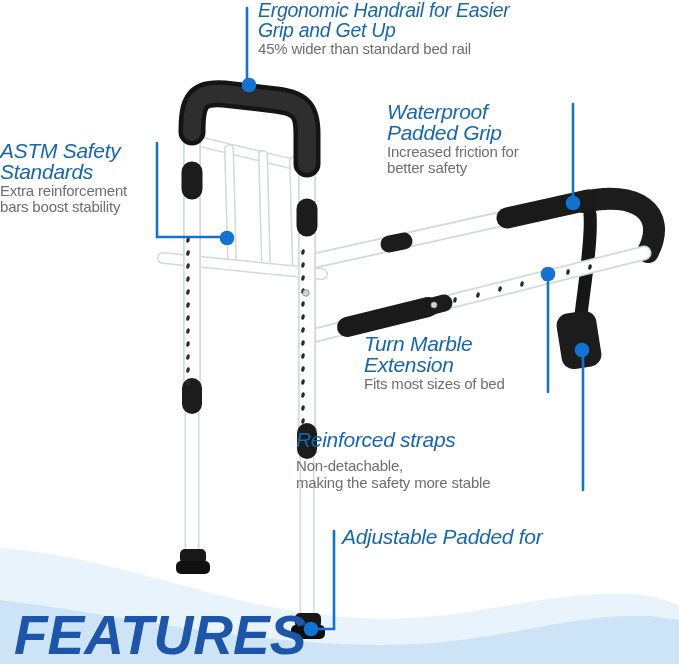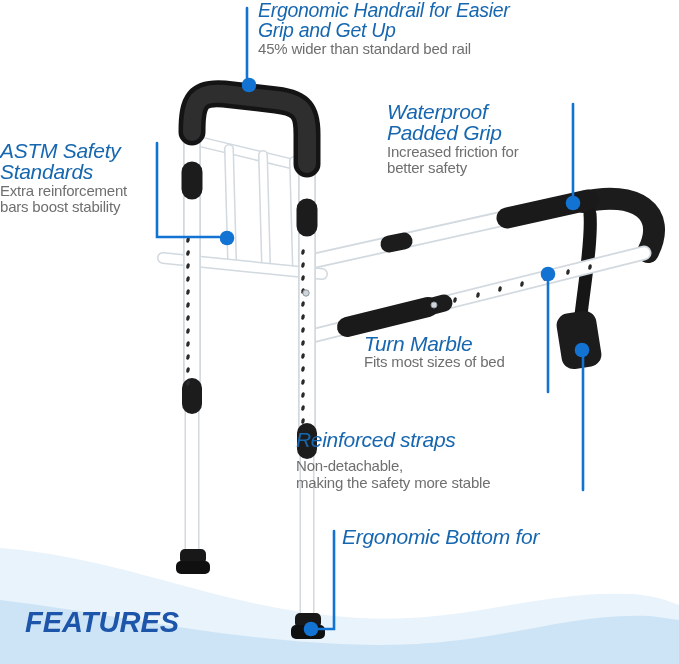--- a/index.html
+++ b/index.html
@@ -35,21 +35,21 @@
   #c-astm{left:0px;top:140px;width:150px;}
   #c-waterproof{left:387px;top:101px;width:180px;}
   #c-turnmarble{left:364px;top:333px;width:180px;}
   #c-reinforced{left:296px;top:429px;width:280px;}
   #c-reinforced .sub{margin-top:8px;}
   #c-adjustable{left:342px;top:526px;width:300px;}
   #features-title{
     position:absolute;z-index:2;left:14px;top:608px;
     color:var(--features-blue);
     font-weight:bold;font-style:italic;
-    font-size:29px;letter-spacing:0px;line-height:1;margin-left:11px;
+    font-size:55px;letter-spacing:0px;line-height:1;
   }
 </style>
 </head>
 <body>
 
 <div id="stage">
 
   <svg id="art" width="679" height="664" viewBox="0 0 679 664">
 
     <defs>
@@ -219,37 +219,38 @@
     </div>
     <div class="sub">
       <span class="sl">Increased friction for</span>
       <span class="sl">better safety</span>
     </div>
   </div>
 
   <div id="c-turnmarble" class="callout ra">
     <div class="title">
       <span class="tl">Turn Marble</span>
+      <span class="tl">Extension</span>
     </div>
     <div class="sub">
       <span class="sl">Fits most sizes of bed</span>
     </div>
   </div>
 
   <div id="c-reinforced" class="callout ra">
     <div class="title">
       <span class="tl">Reinforced straps</span>
     </div>
     <div class="sub">
       <span class="sl">Non-detachable,</span>
       <span class="sl">making the safety more stable</span>
     </div>
   </div>
 
   <div id="c-adjustable" class="callout">
     <div class="title">
-      <span class="tl">Ergonomic Bottom for</span>
+      <span class="tl">Adjustable Padded for</span>
     </div>
   </div>
 
   <div id="features-title">FEATURES</div>
 
 </div>
 
 </body></html>

